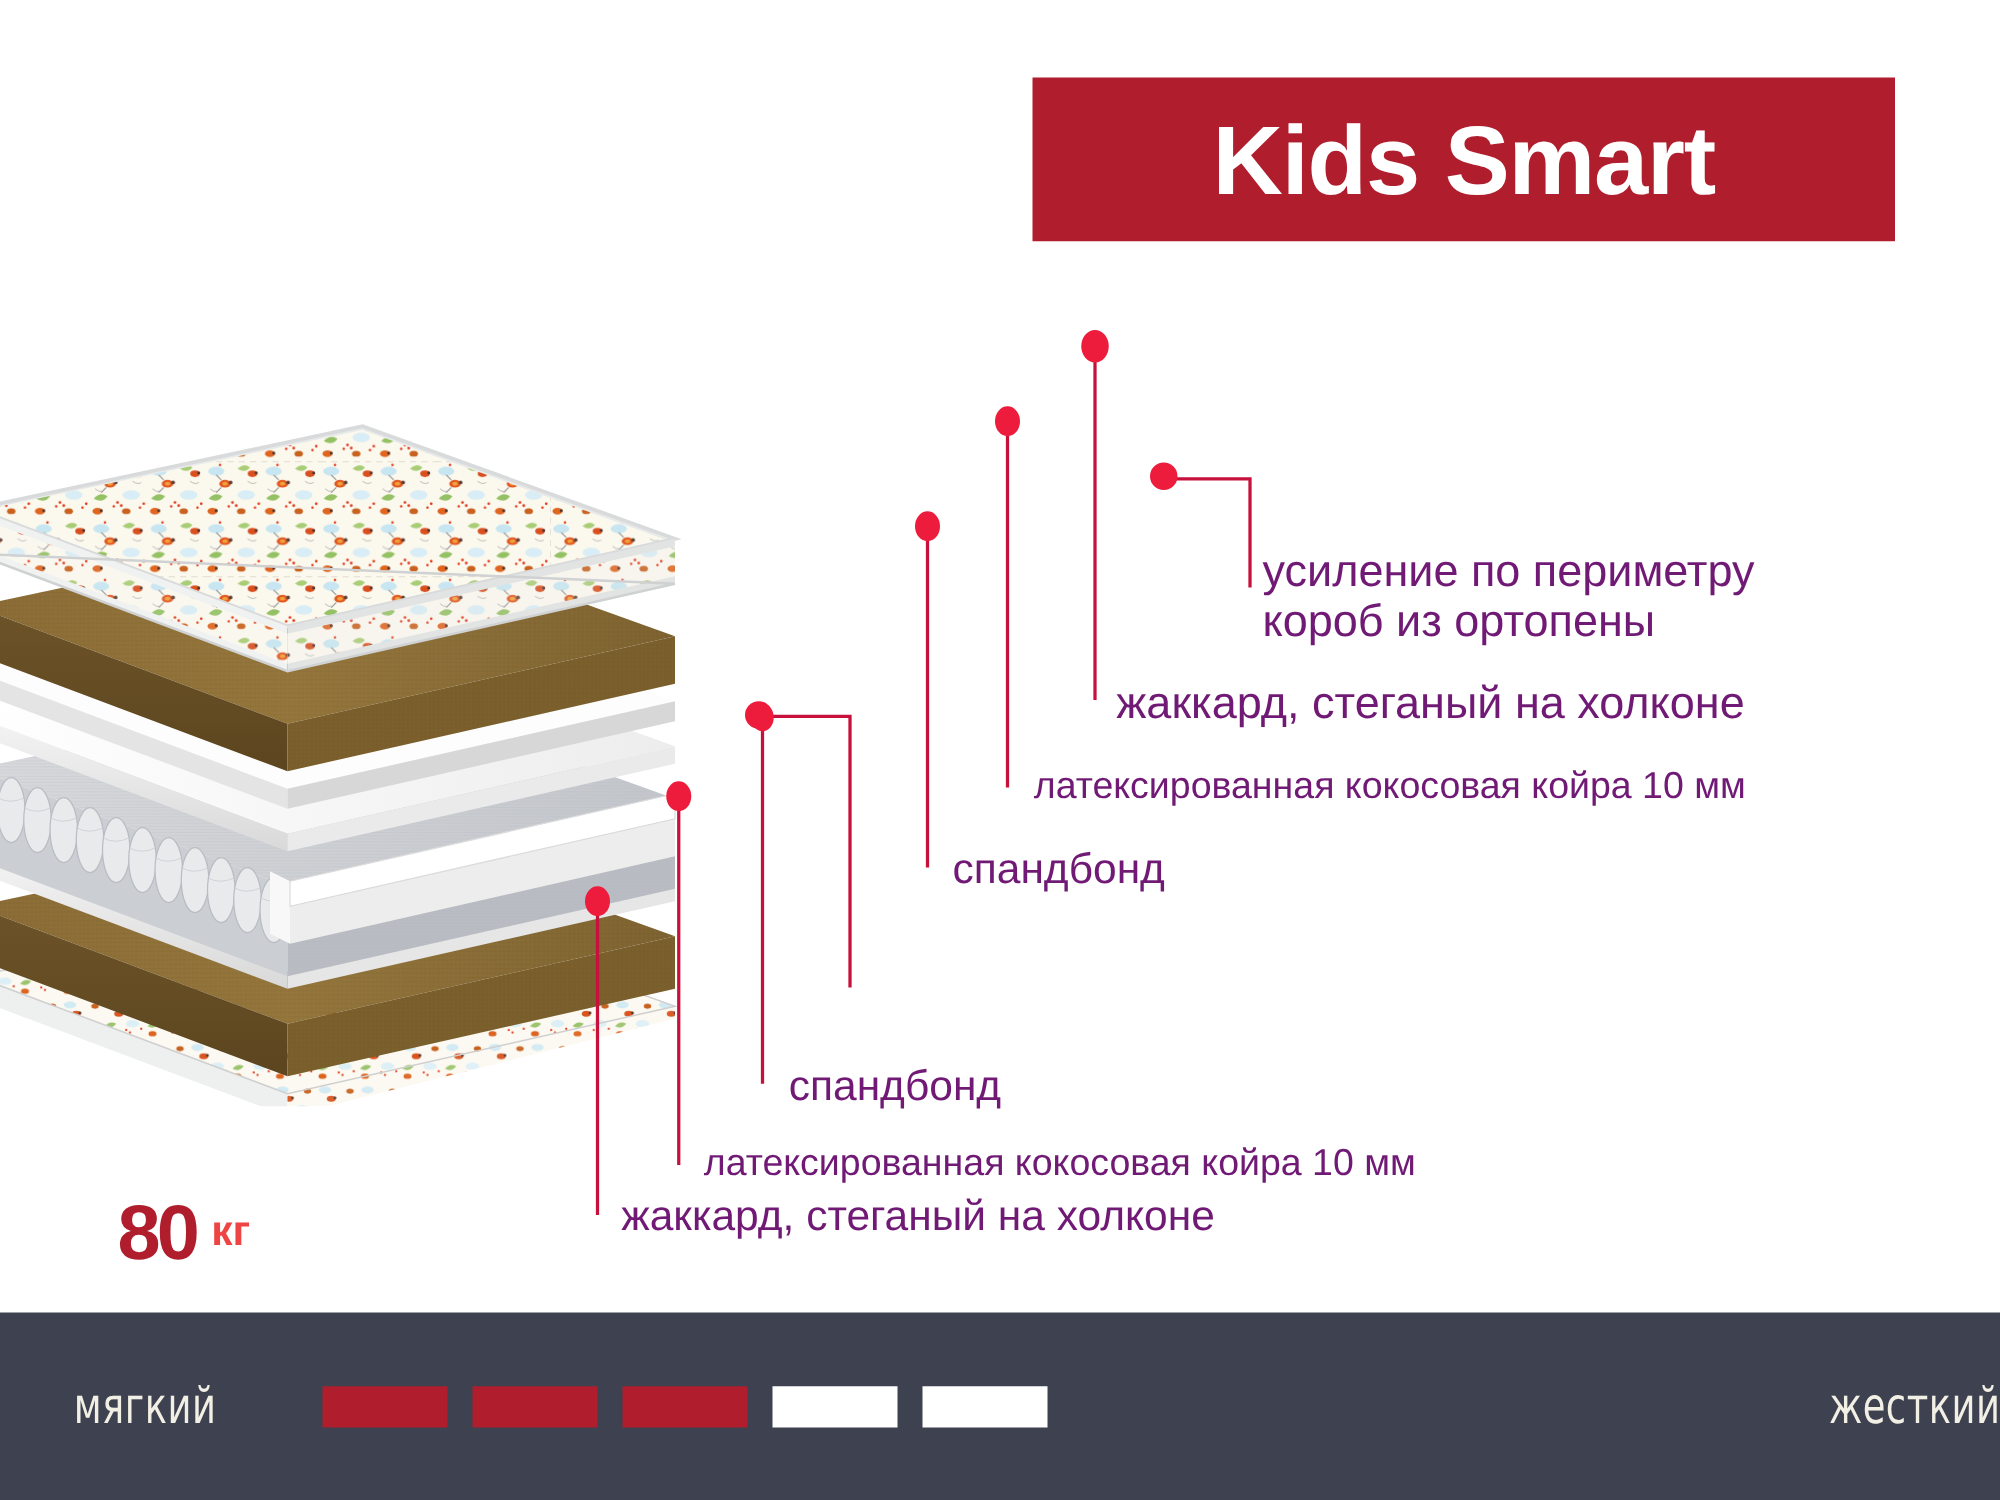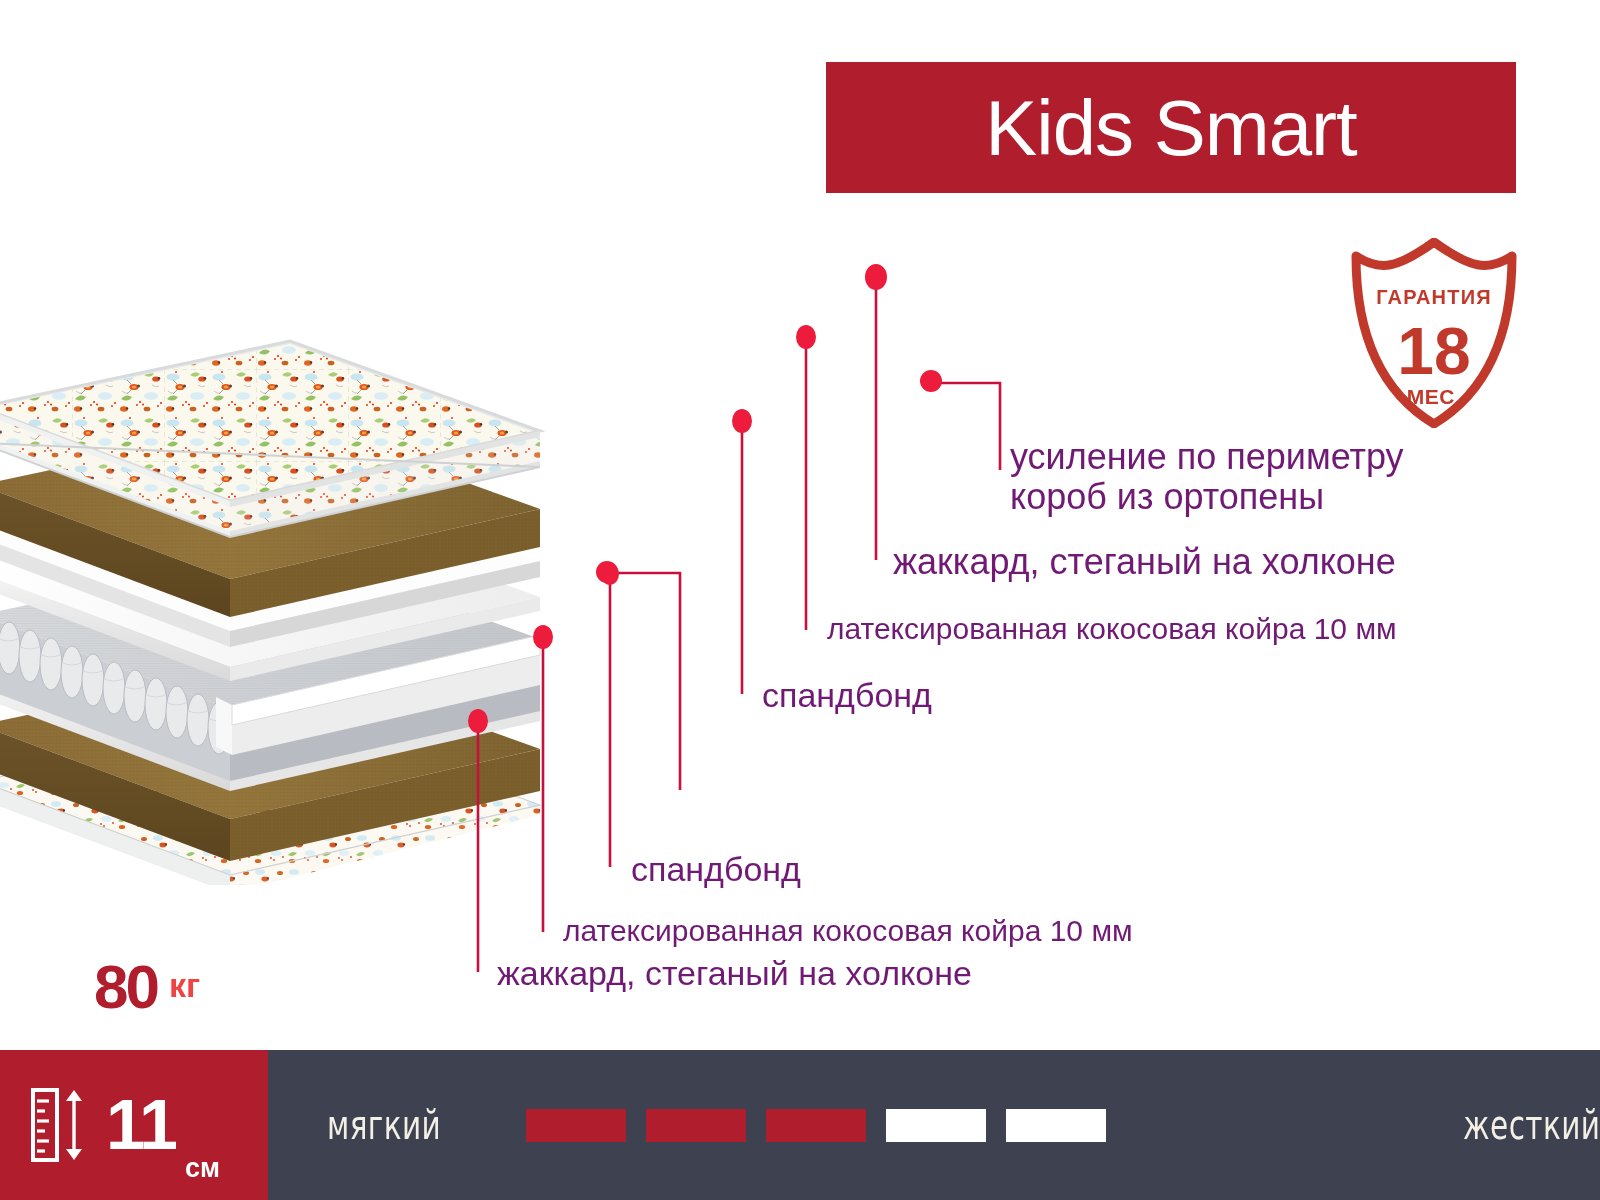--- a/index.html
+++ b/index.html
@@ -12,21 +12,21 @@
   }
   #stage { position:absolute; inset:0; width:1600px; height:1200px; }
 
   
   .title-banner{
     position:absolute; left:826px; top:62px; width:690px; height:131px;
     background:var(--brand);
     display:flex; align-items:center; justify-content:center;
   }
   .title-banner .txt{
-    color:#fff; font-size:78px; font-weight:400; letter-spacing:-1px;
+    color:#fff; font-size:78px; font-weight:700; letter-spacing:-1px;
     line-height:1; white-space:nowrap;
   }
 
   
   .shield{ position:absolute; left:1350px; top:238px; width:168px; height:190px; }
   .shield svg{ display:block; width:100%; height:100%; }
 
   
   .mattress{ position:absolute; left:-20px; top:185px; width:1010px; height:700px; }
   .mattress svg{ display:block; width:100%; height:100%; }
@@ -298,28 +298,20 @@
         <ellipse cx="543" cy="637" rx="10" ry="12"></ellipse>
         <ellipse cx="478" cy="721" rx="10" ry="12"></ellipse>
       </g>
     </svg>
   </div>
 
   <div class="title-banner">
     <span class="txt">Kids Smart</span>
   </div>
 
-  <div class="shield">
-    <svg viewBox="0 0 168 190">
-      <path d="M6 18 C30 34 48 30 84 4 C120 30 138 34 162 18 C162 92 140 152 84 186 C28 152 6 92 6 18 Z" fill="#ffffff" stroke="#c0392b" stroke-width="9" stroke-linejoin="round"></path>
-      <text x="84" y="66" text-anchor="middle" fill="#c0392b" font-family="Liberation Sans, sans-serif" font-size="20" font-weight="700" letter-spacing="1.2">ГАРАНТИЯ</text>
-      <text x="84" y="136" text-anchor="middle" fill="#c0392b" font-family="Liberation Sans, sans-serif" font-size="66" font-weight="700">18</text>
-      <text x="84" y="166" text-anchor="middle" fill="#c0392b" font-family="Liberation Sans, sans-serif" font-size="21" font-weight="700" letter-spacing=".5">МЕС.</text>
-    </svg>
-  </div>
 
   <div class="callout-text" style="left:1010px; top:437px; font-size:36px;">усиление по периметру
 короб из ортопены</div>
 
   <div class="callout-text" style="left:893px; top:542px; font-size:36px;">жаккард, стеганый на холконе</div>
 
   <div class="callout-text" style="left:827px; top:612px; font-size:30px;">латексированная кокосовая койра 10 мм</div>
 
   <div class="callout-text" style="left:762px; top:676px; font-size:34px;">спандбонд</div>
 
@@ -330,40 +322,20 @@
 
   <div class="callout-text" style="left:497px; top:954px; font-size:34px;">жаккард, стеганый на холконе</div>
 
   <div class="weight">
     <div class="num">80</div>
     <div class="unit">кг</div>
   </div>
 
   <div class="bottombar">
 
-    <div class="bb-red">
-      <div class="ruler">
-        <svg viewBox="0 0 62 76">
-          <rect x="3" y="3" width="24" height="70" fill="none" stroke="#ffffff" stroke-width="4"></rect>
-          <g stroke="#ffffff" stroke-width="3.2">
-            <path d="M7 14 H19"></path>
-              <path d="M7 24 H15"></path>
-              <path d="M7 34 H19"></path>
-            <path d="M7 44 H15"></path>
-              <path d="M7 54 H19"></path>
-              <path d="M7 64 H15"></path>
-          </g>
-          <path d="M44 10 V66" stroke="#ffffff" stroke-width="3.4"></path>
-          <path d="M44 3 l8 11 h-16 z" fill="#ffffff"></path>
-          <path d="M44 73 l8 -11 h-16 z" fill="#ffffff"></path>
-        </svg>
-      </div>
-      <div class="h-num">11</div>
-      <div class="h-unit">см</div>
-    </div>
 
     <div class="bb-dark">
       <div class="soft-wrap">
         <span class="firm-label">мягкий</span>
       </div>
       <div class="segments">
         <div class="seg on"></div>
         <div class="seg on"></div>
         <div class="seg on"></div>
         <div class="seg off"></div>

